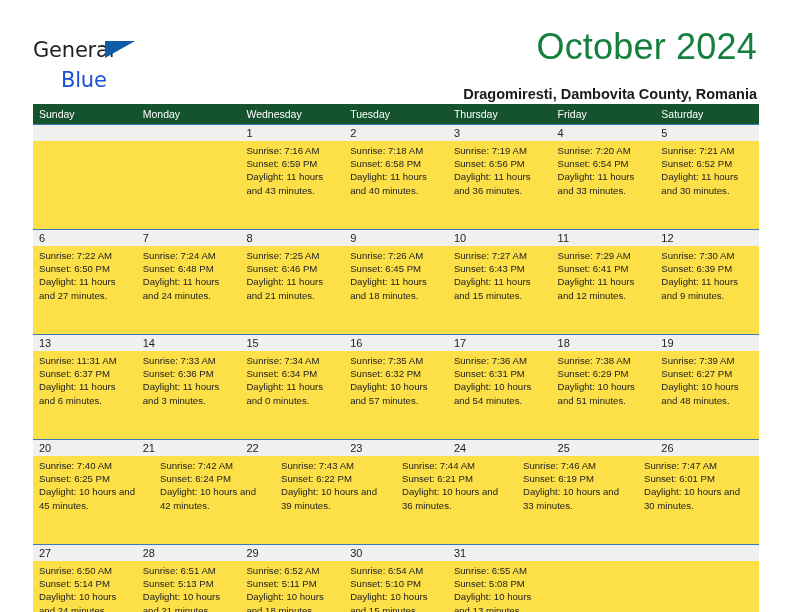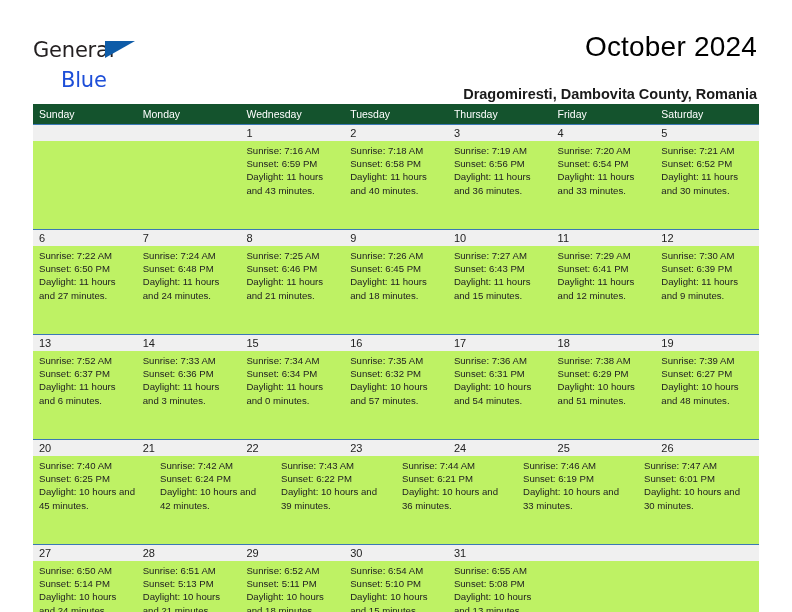--- a/index.html
+++ b/index.html
@@ -70,23 +70,23 @@
   }
 
   .title-block {
     position: absolute;
     right: 35px;
     top: 30px;
     text-align: right;
     width: 520px;
   }
   .cal-title {
-    font-size: 28px;
+    font-size: 36px;
     font-weight: 400;
-    color: #000000;
+    color: #15803d;
     line-height: 34px;
     letter-spacing: 0.2px;
   }
   .cal-subtitle {
     margin-top: 21px;
     font-size: 14.5px;
     font-weight: 700;
     color: #1a1a1a;
     line-height: 18px;
   }
@@ -124,21 +124,21 @@
     width: 100%;
   }
   .week-row {
     display: flex;
     height: 88px;
   }
   .day-cell {
     flex: 1 1 0;
     box-sizing: border-box;
     position: relative;
-    background: #bef264;
+    background: #fde047;
   }
   .day-number-band {
     display: flex;
     height: 16px;
     background: #f0f0f0;
   }
   .day-number {
     flex: 1 1 0;
     box-sizing: border-box;
     padding-left: 6px;
@@ -311,21 +311,21 @@
             <div class="day-number">14</div>
             <div class="day-number">15</div>
             <div class="day-number">16</div>
             <div class="day-number">17</div>
             <div class="day-number">18</div>
             <div class="day-number">19</div>
           </div>
           <div class="week-row">
             <div class="day-cell">
               <div class="day-detail">
-                <div>Sunrise: 7:52 AM</div>
+                <div>Sunrise: 11:31 AM</div>
                 <div>Sunset: 6:37 PM</div>
                 <div class="daylight-line">Daylight: 11 hours and 6 minutes.</div>
               </div>
             </div>
             <div class="day-cell">
               <div class="day-detail">
                 <div>Sunrise: 7:33 AM</div>
                 <div>Sunset: 6:36 PM</div>
                 <div class="daylight-line">Daylight: 11 hours and 3 minutes.</div>
               </div>

